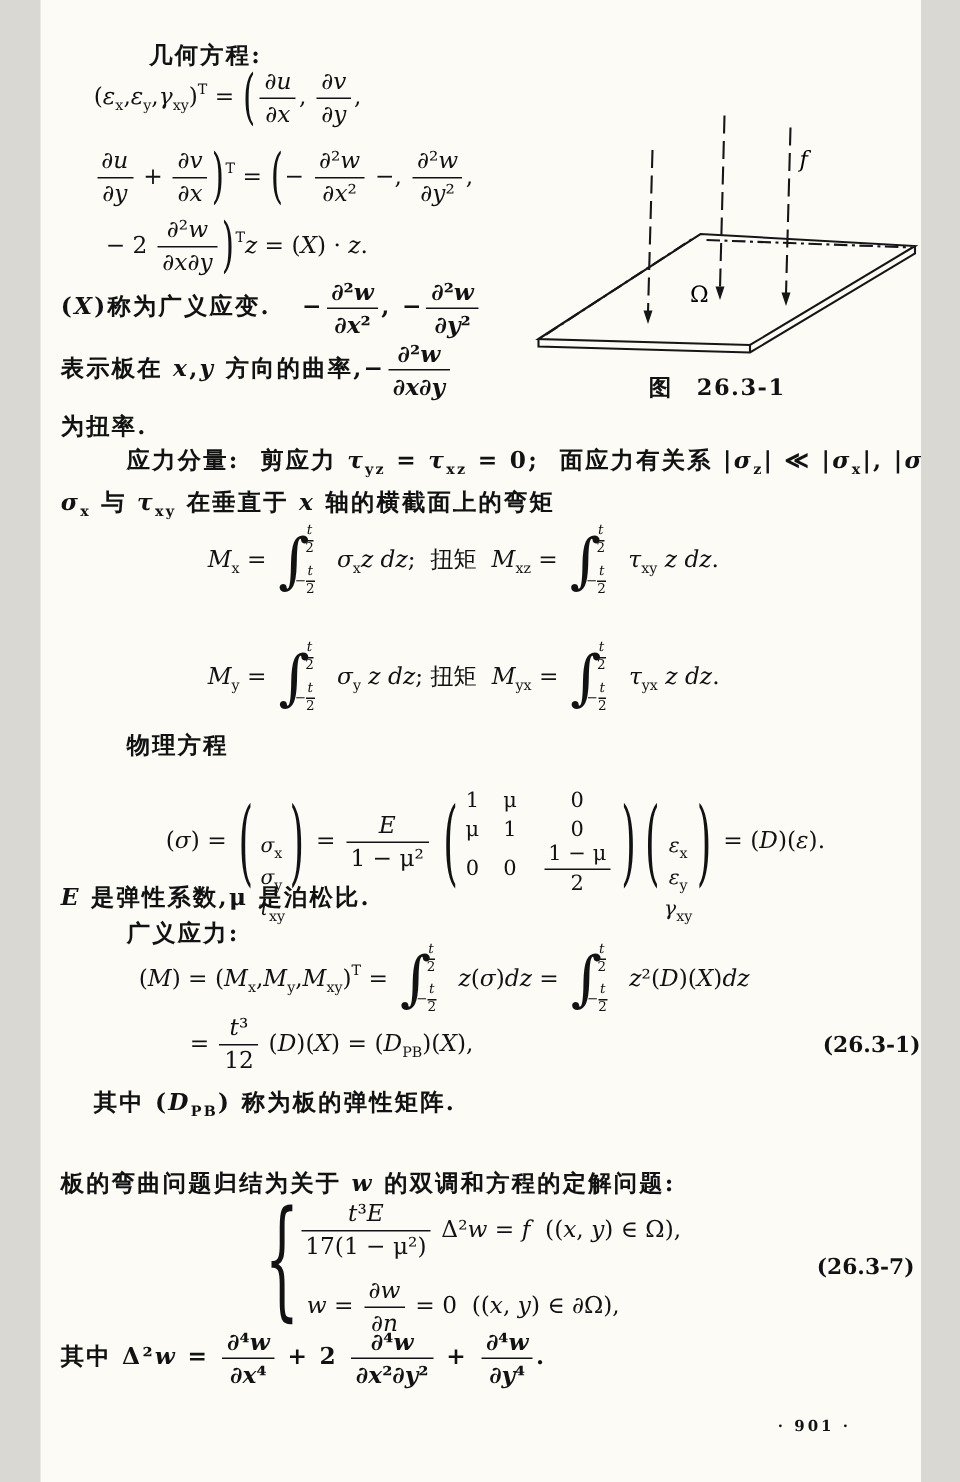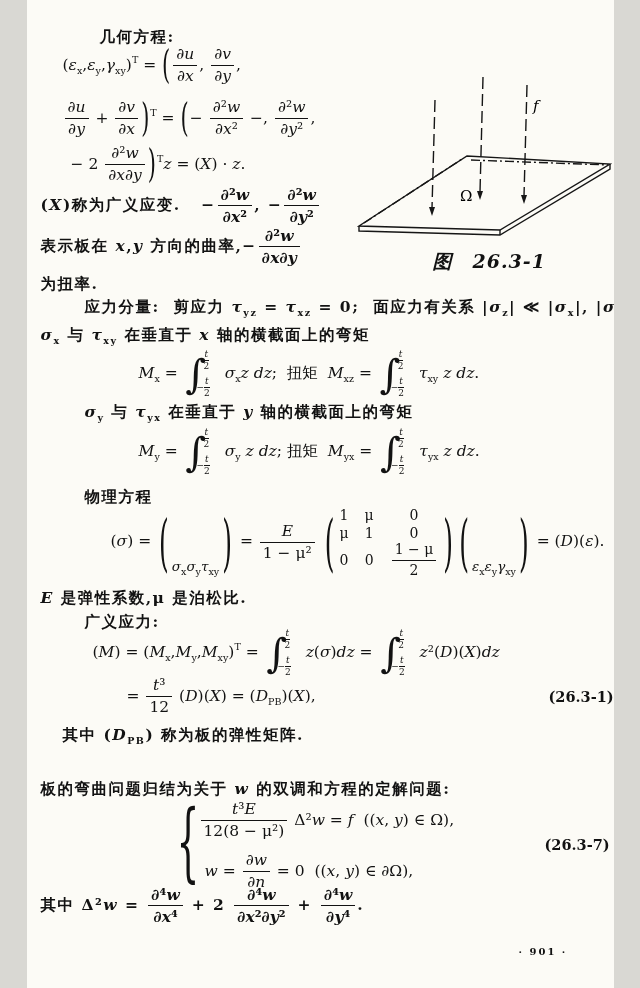--- a/index.html
+++ b/index.html
@@ -11,35 +11,35 @@
   i{font-style:italic;}
   sub{font-size:9.5px;vertical-align:-4px;line-height:0;}
   sup{font-size:9.5px;vertical-align:7px;line-height:0;}
   .fr{display:inline-block;text-align:center;vertical-align:middle;line-height:1.1;margin:0 2px;letter-spacing:0;}
   .fr .n{display:block;border-bottom:1.3px solid #121212;padding:0 3px 2px;}
   .fr .d{display:block;padding:2px 3px 0;}
   .bp{display:inline-block;vertical-align:middle;font-size:21px;transform:scaleY(1.9);transform-origin:center;
       line-height:1;margin:0 1px;font-weight:400;}
   .lp,.rp{display:inline-block;vertical-align:middle;font-size:25px;transform:scaleY(2.5);transform-origin:center;
       line-height:1;margin:0 3px;font-weight:400;}
-  .col{display:inline-flex;flex-direction:row;align-items:flex-start;vertical-align:middle;
+  .col{display:inline-flex;flex-direction:column;align-items:center;vertical-align:middle;
       font-size:13.5px;line-height:1.55;letter-spacing:0;margin-top:48px;}
   .m3{display:inline-grid;grid-template-columns:auto auto auto;column-gap:16px;align-items:center;
       justify-items:center;vertical-align:middle;font-size:14px;line-height:1.3;margin:0 2px;letter-spacing:0;}
   .ig{display:inline-flex;align-items:center;vertical-align:middle;margin:0 3px;letter-spacing:0;}
   .is{font-size:40px;line-height:1;display:inline-block;}
   .il{display:inline-flex;flex-direction:column;justify-content:space-between;height:48px;font-size:9px;
       line-height:1;margin-left:-3px;}
   .id{transform:translateX(-7px);}
   .sf{display:inline-block;text-align:center;vertical-align:middle;line-height:1;}
   .sf .n{display:block;border-bottom:1px solid #121212;padding:0 1px 1px;}
   .sf .d{display:block;padding-top:1px;}
   .brace{position:absolute;font-size:36px;line-height:1;transform:scaleY(2.4);transform-origin:center;font-weight:400;}
   .eqnum{position:absolute;font-size:14.5px;font-weight:600;white-space:nowrap;}
-  .caption{position:absolute;font-size:19px;font-weight:700;white-space:pre;letter-spacing:1px;font-style:italic;}
+  .caption{position:absolute;font-size:15px;font-weight:700;white-space:pre;letter-spacing:1px;}
   .pagenum{position:absolute;font-size:10px;font-weight:700;letter-spacing:2px;white-space:nowrap;}
   svg text{font-family:"DejaVu Serif","Liberation Serif",serif;}
 </style>
 </head>
 <body>
 
 <div class="page">
 
   <div class="line cn hd" style="left:73px;top:27px">几何方程:</div>
   <div class="line" style="left:36px;top:46px">(<i>ε</i><sub>x</sub>,<i>ε</i><sub>y</sub>,<i>γ</i><sub>xy</sub>)<sup>T</sup> = <span class="bp">(</span><span class="fr"><span class="n">∂<i>u</i></span><span class="d">∂<i>x</i></span></span>, <span class="fr"><span class="n">∂<i>v</i></span><span class="d">∂<i>y</i></span></span>,</div>
@@ -80,21 +80,20 @@
           <span class="id">−<span class="sf"><span class="n"><i>t</i></span><span class="d">2</span></span></span>
         </span>
       </span> <i>σ</i><sub>x</sub><i>z</i> <i>dz</i>;&nbsp; 扭矩&nbsp; <i>M</i><sub>xz</sub> = <span class="ig">
         <span class="is">∫</span>
         <span class="il">
           <span class="iu"><span class="sf"><span class="n"><i>t</i></span><span class="d">2</span></span></span>
           <span class="id">−<span class="sf"><span class="n"><i>t</i></span><span class="d">2</span></span></span>
         </span>
       </span> <i>τ</i><sub>xy</sub> <i>z</i> <i>dz</i>.</div>
 
-  <div class="line cn" style="left:58px;top:402px"><i>σ</i><sub>y</sub> 与 <i>τ</i><sub>yx</sub> 在垂直于 <i>y</i> 轴的横截面上的弯矩</div>
   <div class="line" style="left:112px;top:428px"><i>M</i><sub>y</sub> = <span class="ig">
         <span class="is">∫</span>
         <span class="il">
           <span class="iu"><span class="sf"><span class="n"><i>t</i></span><span class="d">2</span></span></span>
           <span class="id">−<span class="sf"><span class="n"><i>t</i></span><span class="d">2</span></span></span>
         </span>
       </span> <i>σ</i><sub>y</sub> <i>z</i> <i>dz</i>;&nbsp;扭矩&nbsp; <i>M</i><sub>yx</sub> = <span class="ig">
         <span class="is">∫</span>
         <span class="il">
           <span class="iu"><span class="sf"><span class="n"><i>t</i></span><span class="d">2</span></span></span>
@@ -141,20 +140,20 @@
           <span class="id">−<span class="sf"><span class="n"><i>t</i></span><span class="d">2</span></span></span>
         </span>
       </span> <i>z</i>²(<i>D</i>)(<i>X</i>)<i>dz</i></div>
   <div class="line" style="left:100px;top:677px">= <span class="fr"><span class="n"><i>t</i>³</span><span class="d">12</span></span> (<i>D</i>)(<i>X</i>) = (<i>D</i><sub>PB</sub>)(<i>X</i>),</div>
   <div class="eqnum" style="left:522px;top:688px">(26.3-1)</div>
 
   <div class="line cn" style="left:36px;top:725px">其中 (<i>D</i><sub>PB</sub>) 称为板的弹性矩阵.</div>
   <div class="line cn" style="left:14px;top:779px">板的弯曲问题归结为关于 <i>w</i> 的双调和方程的定解问题:</div>
 
   <div class="brace" style="left:150px;top:824px">{</div>
-  <div class="line" style="left:172px;top:801px"><span class="fr"><span class="n"><i>t</i>³<i>E</i></span><span class="d">12(8 − μ²)</span></span> Δ²<i>w</i> = <i>f</i>&nbsp;&nbsp;((<i>x</i>, <i>y</i>) ∈ Ω),</div>
+  <div class="line" style="left:172px;top:801px"><span class="fr"><span class="n"><i>t</i>³<i>E</i></span><span class="d">17(1 − μ²)</span></span> Δ²<i>w</i> = <i>f</i>&nbsp;&nbsp;((<i>x</i>, <i>y</i>) ∈ Ω),</div>
   <div class="line" style="left:178px;top:852px"><i>w</i> = <span class="fr"><span class="n">∂<i>w</i></span><span class="d">∂<i>n</i></span></span> = 0&nbsp;&nbsp;((<i>x</i>, <i>y</i>) ∈ ∂Ω),</div>
   <div class="eqnum" style="left:518px;top:836px">(26.3-7)</div>
 
   <div class="line cn" style="left:14px;top:886px">其中 Δ²<i>w</i> = <span class="fr"><span class="n">∂⁴<i>w</i></span><span class="d">∂<i>x</i>⁴</span></span> + 2 <span class="fr"><span class="n">∂⁴<i>w</i></span><span class="d">∂<i>x</i>²∂<i>y</i>²</span></span> + <span class="fr"><span class="n">∂⁴<i>w</i></span><span class="d">∂<i>y</i>⁴</span></span>.</div>
 
   <div class="pagenum" style="left:492px;top:946px">· 901 ·</div>
 </div>
 
 </body></html>

